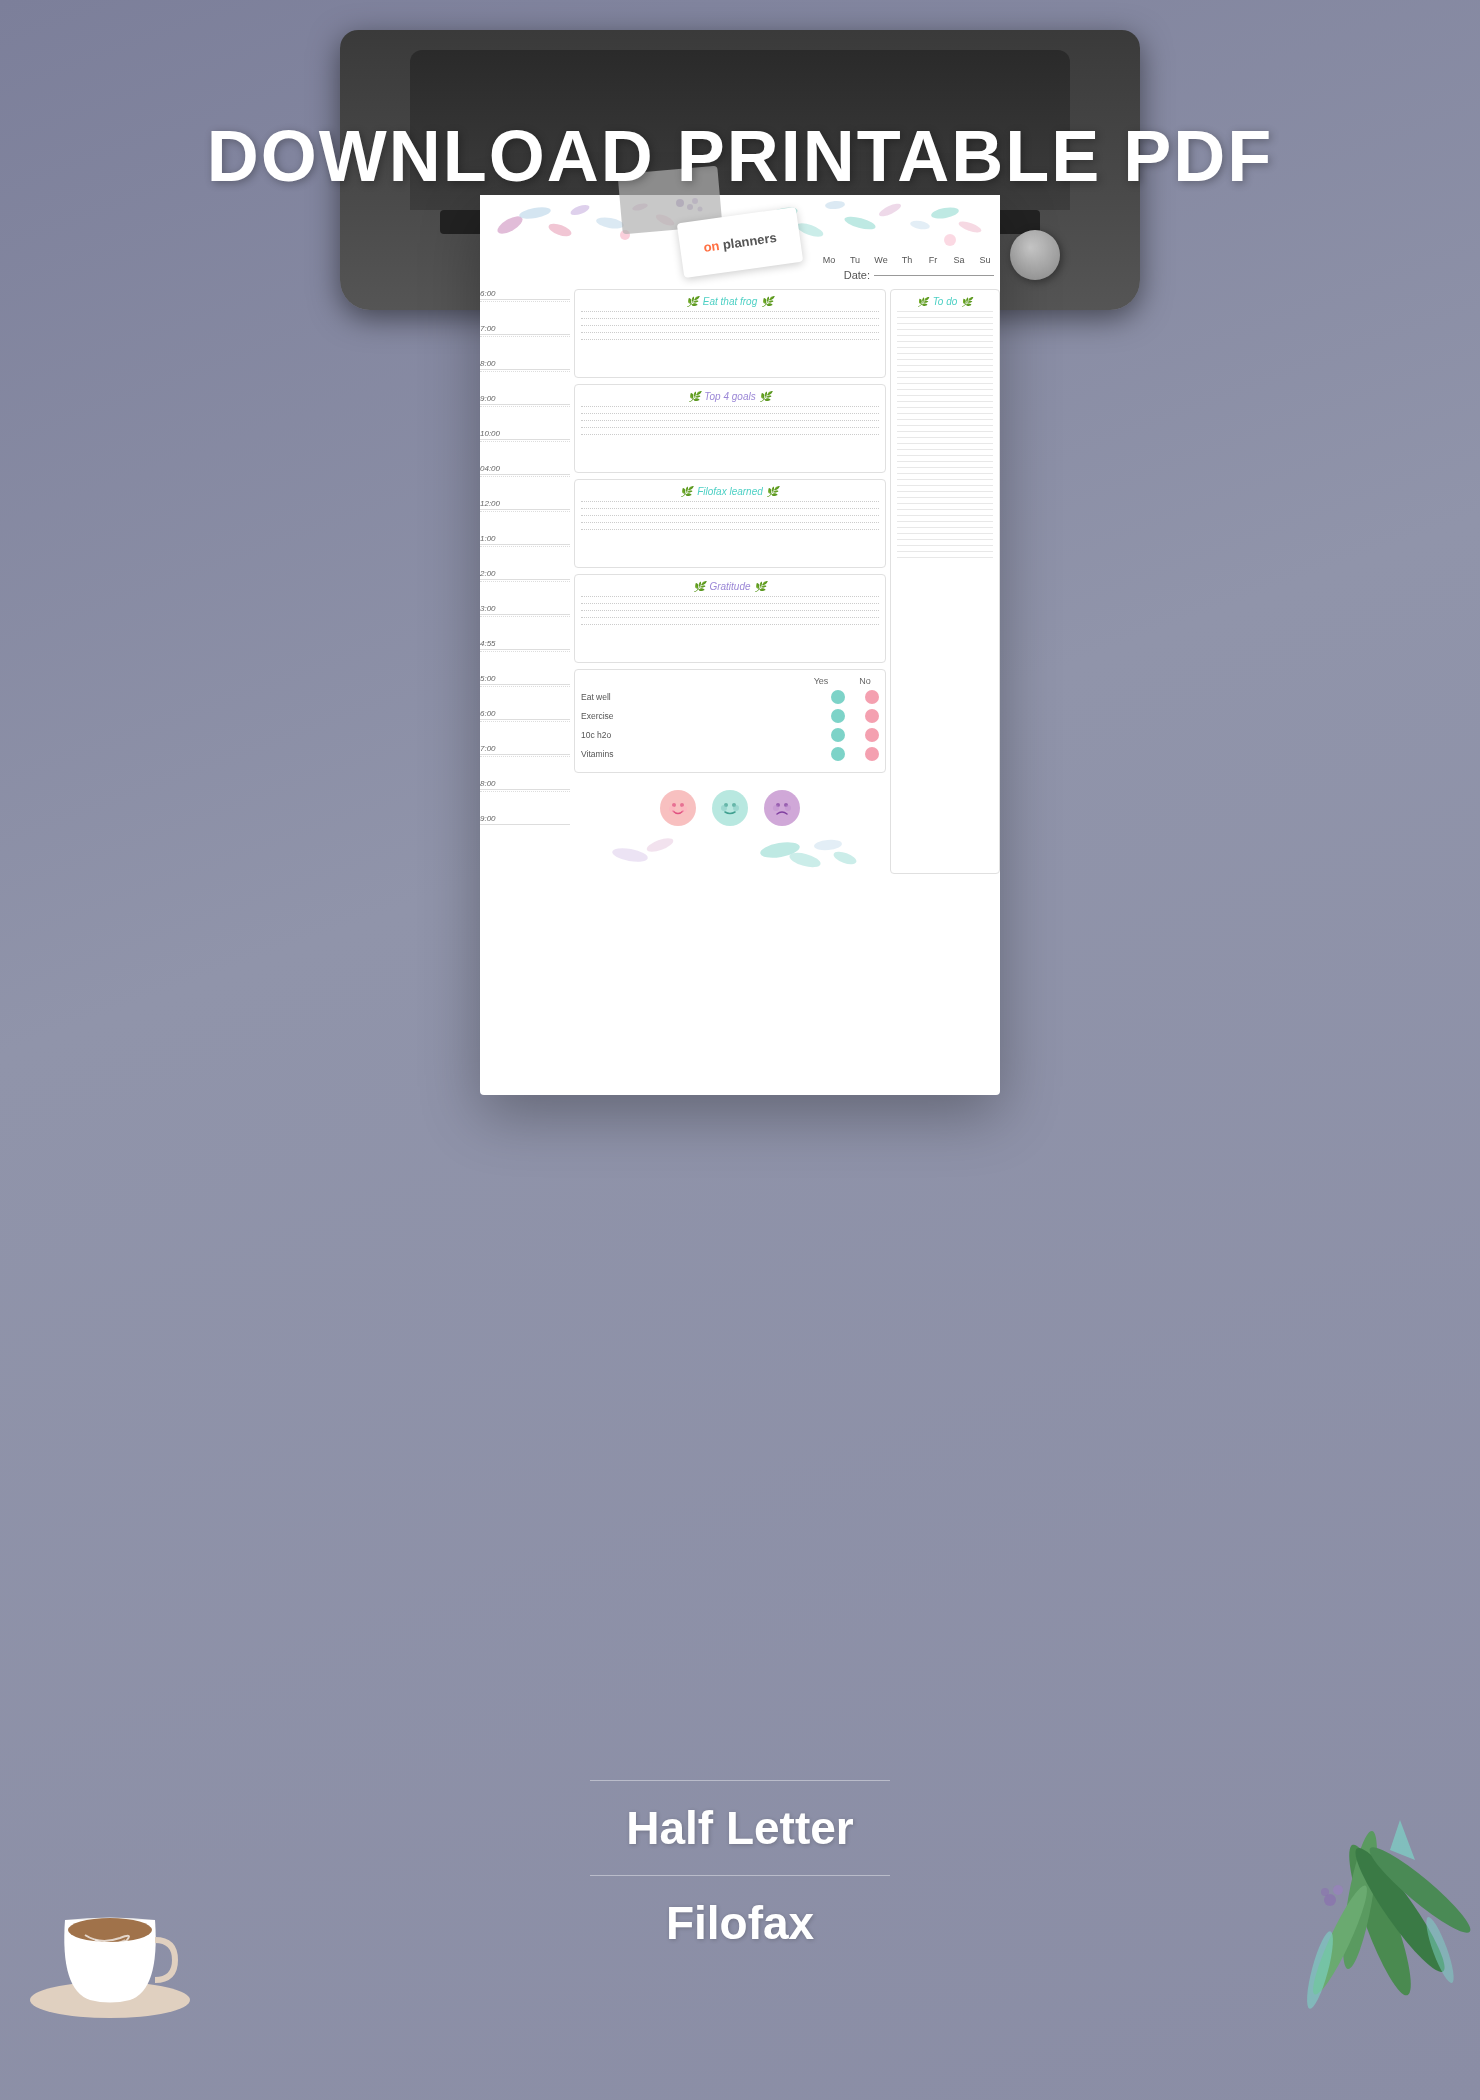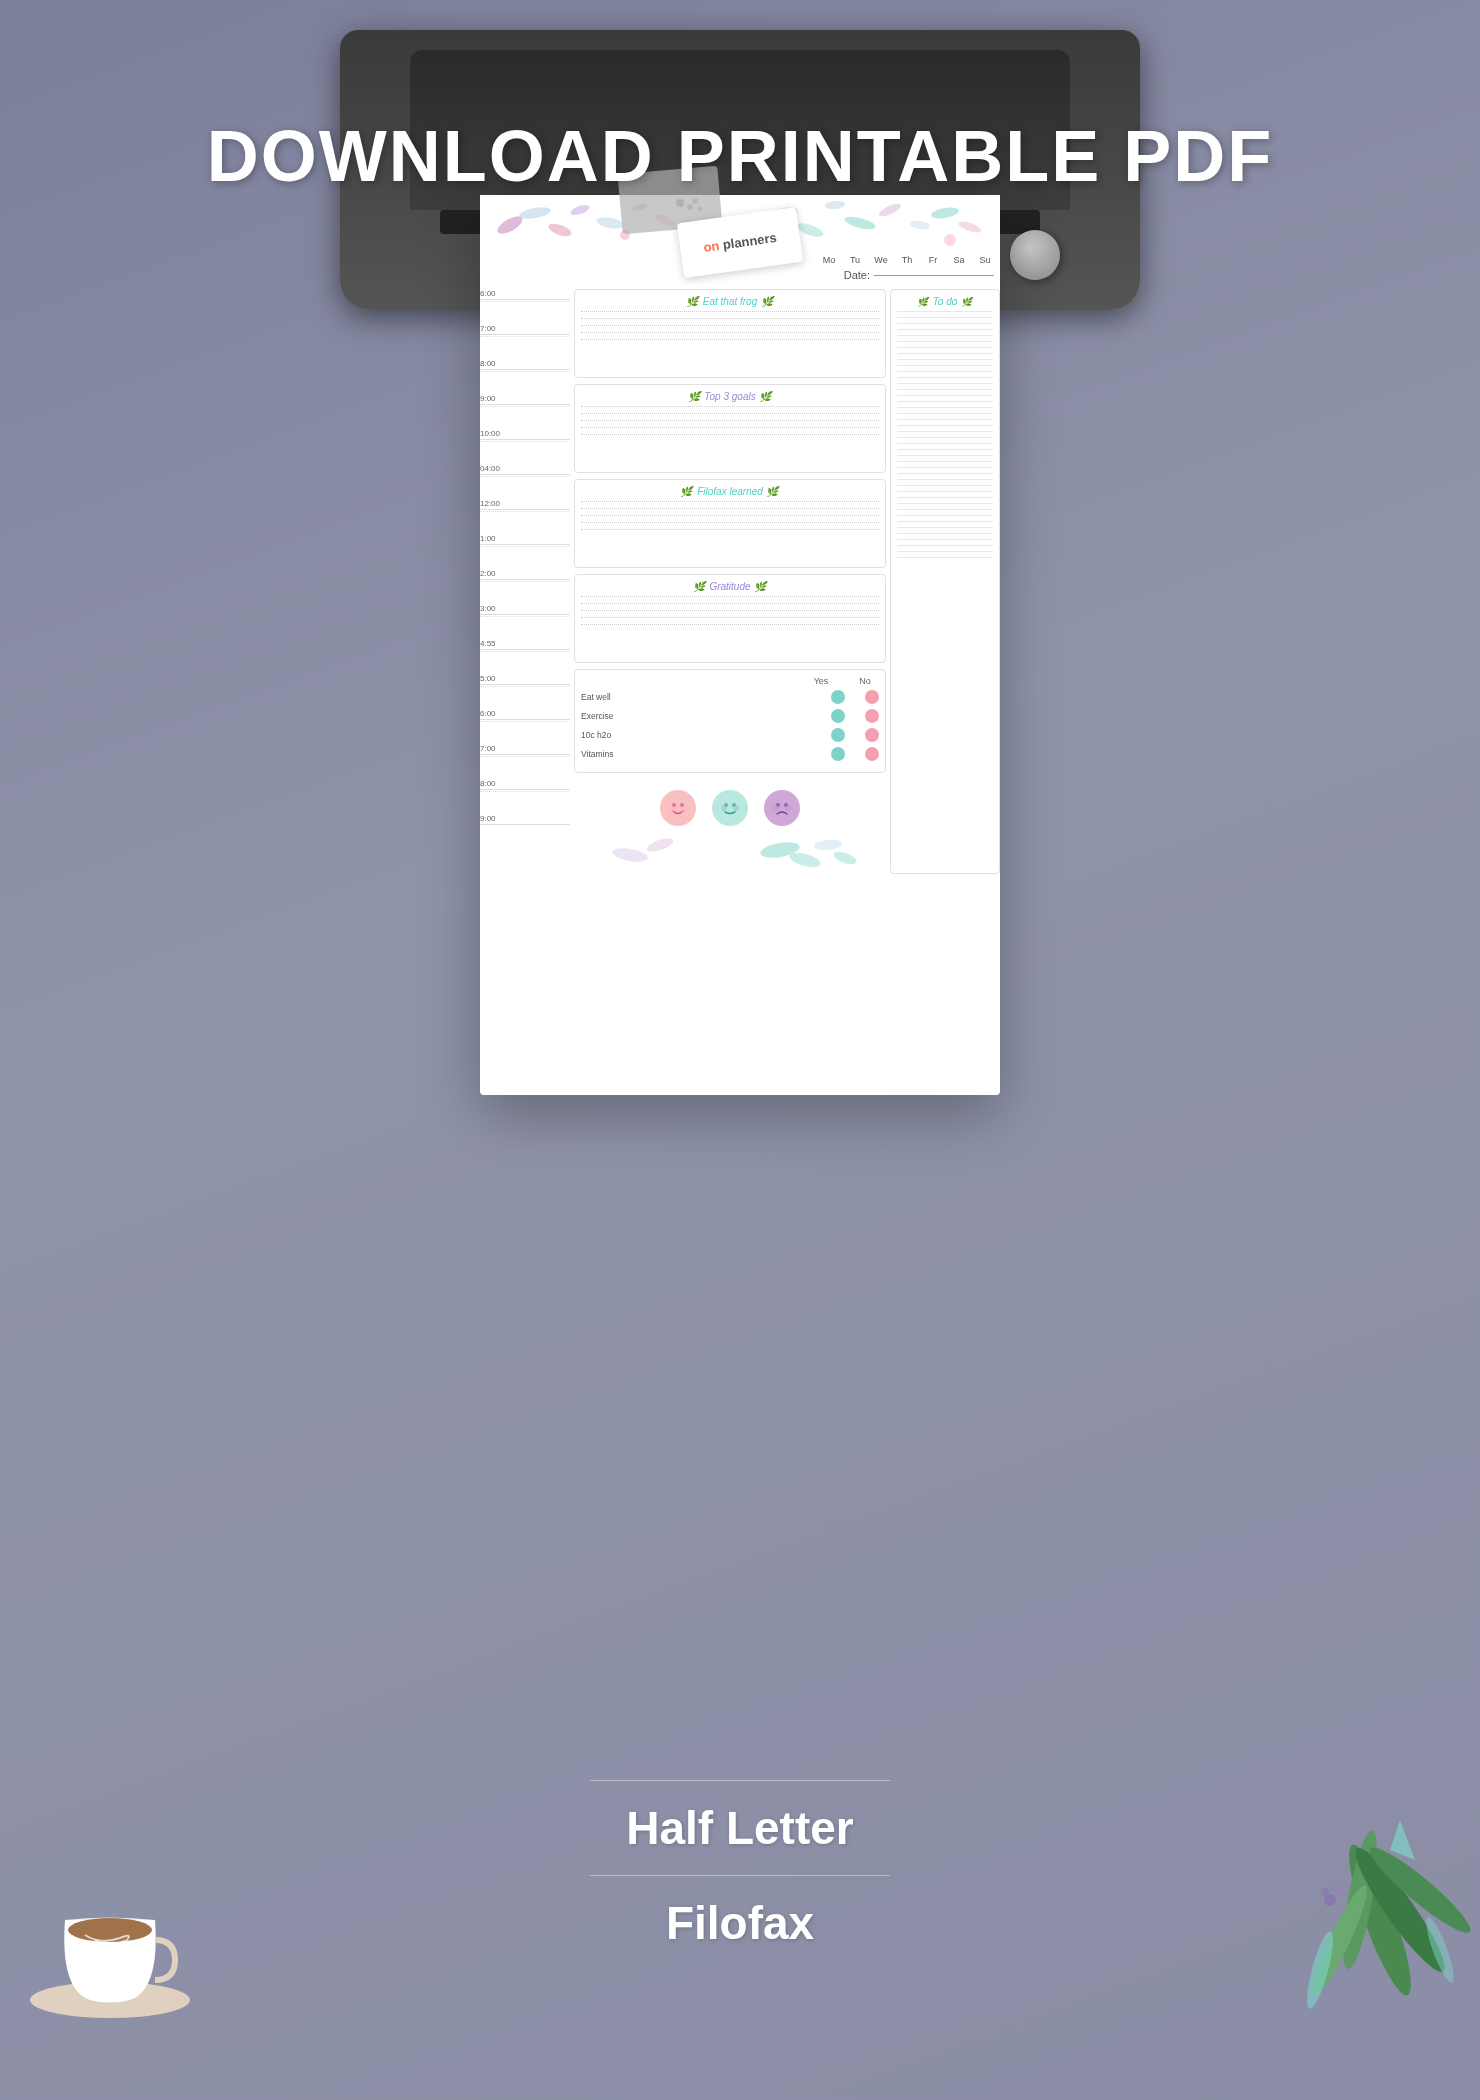--- a/index.html
+++ b/index.html
@@ -190,20 +190,21 @@
 
     .time-slot {
       display: flex;
       flex-direction: column;
     }
 
     .time-label {
       font-size: 8px;
       color: #666;
       margin-bottom: 1px;
+      font-style: italic;
     }
 
     .time-line {
       width: 100%;
       height: 1px;
       background: #ddd;
       margin-bottom: 1px;
     }
 
     .time-dotted {
@@ -608,21 +609,21 @@
             <div class="section-line" style="margin-bottom:6px;"></div>
             <div class="section-line" style="margin-bottom:6px;"></div>
             <div class="section-line"></div>
           </div>
         </div>
 
         
         <div class="section-box top3-box">
           <div class="section-title" style="color:#9b87d6;">
             <span style="color:#9b87d6;font-size:10px;">🌿</span>
-            <em>Top 3 goals</em>
+            <em>Top 4 goals</em>
             <span style="color:#9b87d6;font-size:10px;">🌿</span>
           </div>
           <div class="section-box-content">
             <div class="section-line" style="margin-bottom:6px;"></div>
             <div class="section-line" style="margin-bottom:6px;"></div>
             <div class="section-line" style="margin-bottom:6px;"></div>
             <div class="section-line" style="margin-bottom:6px;"></div>
             <div class="section-line"></div>
           </div>
         </div>

